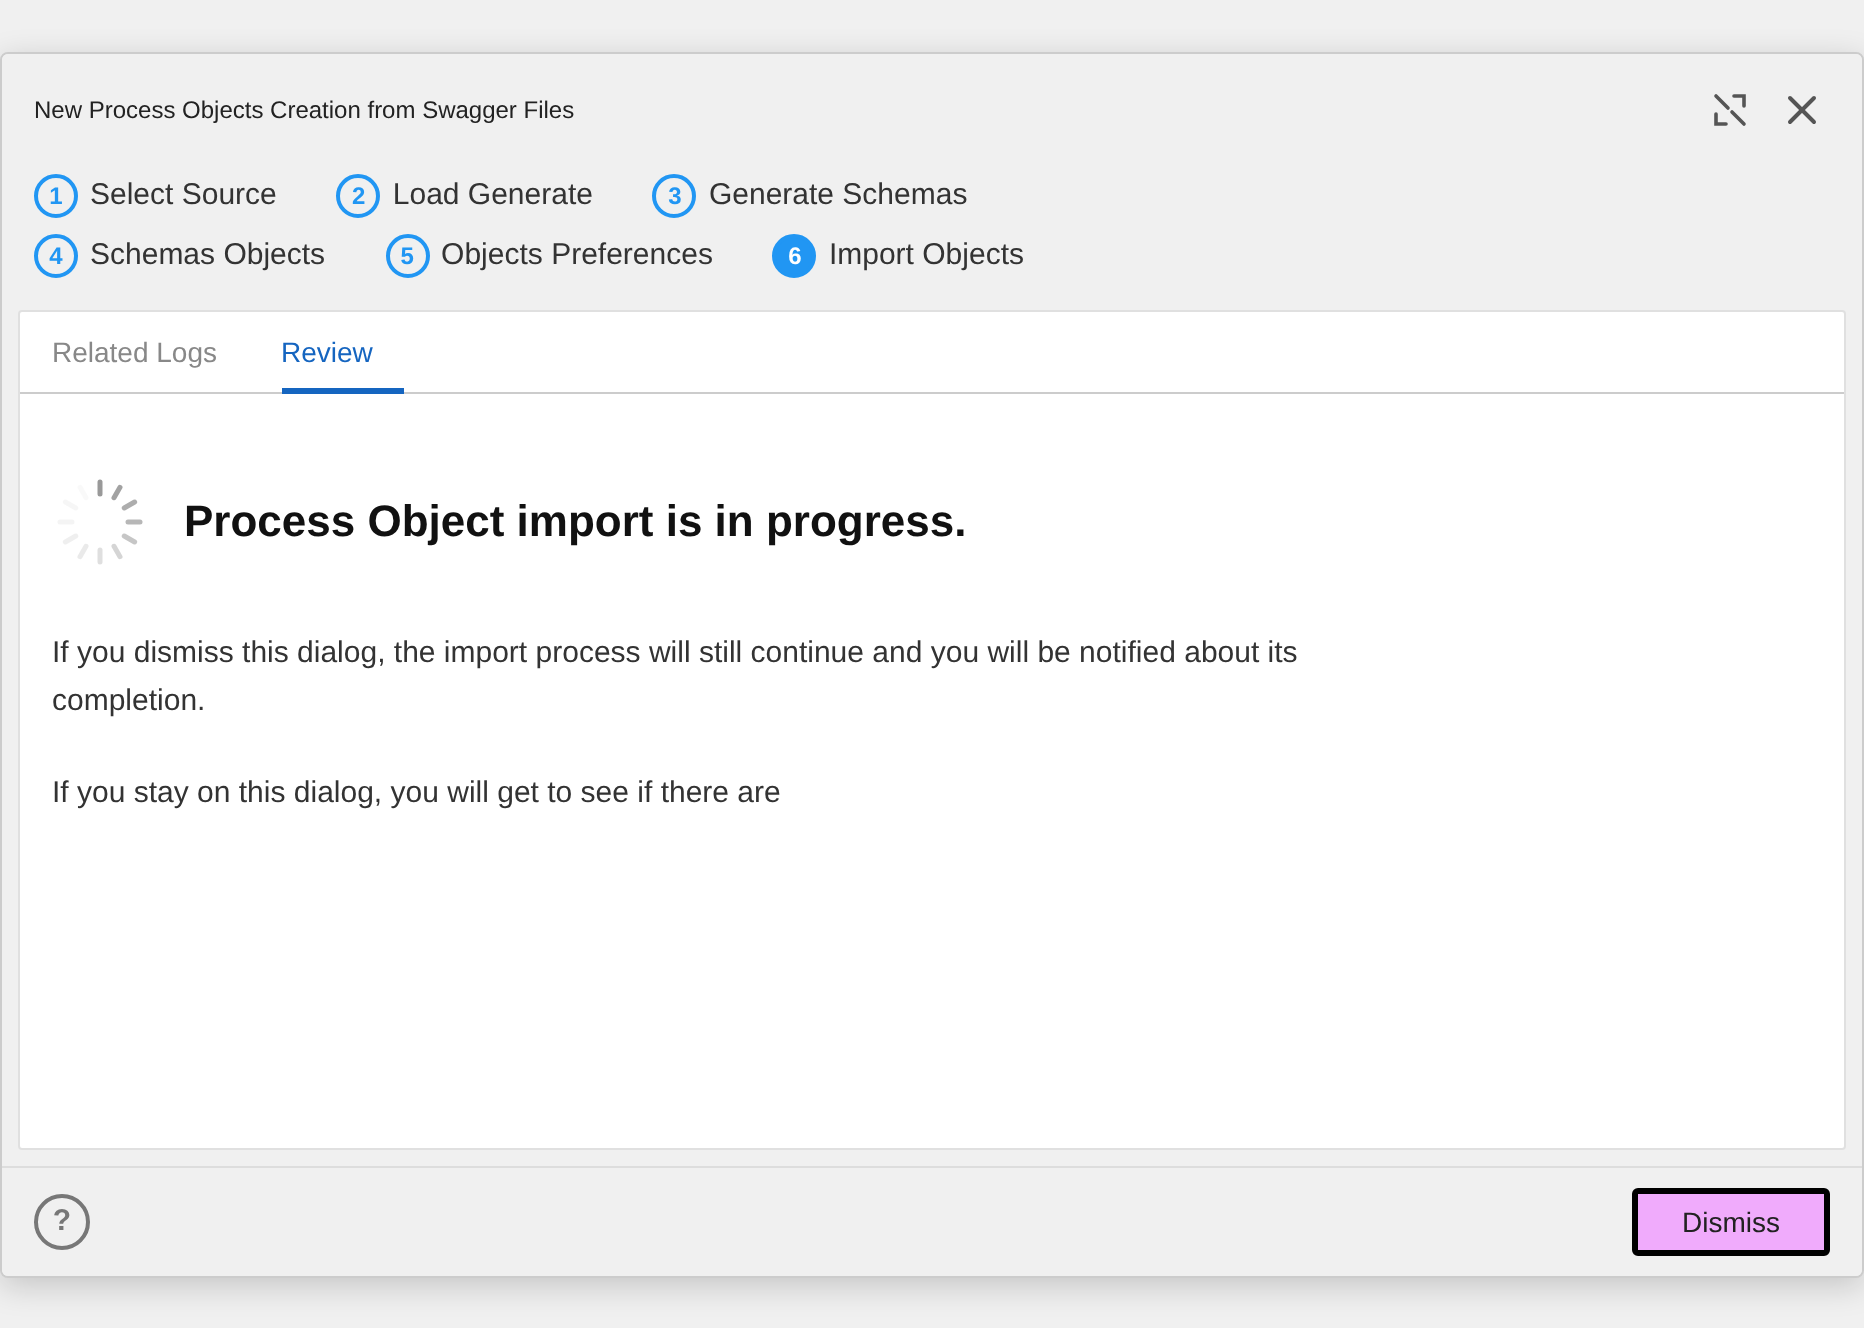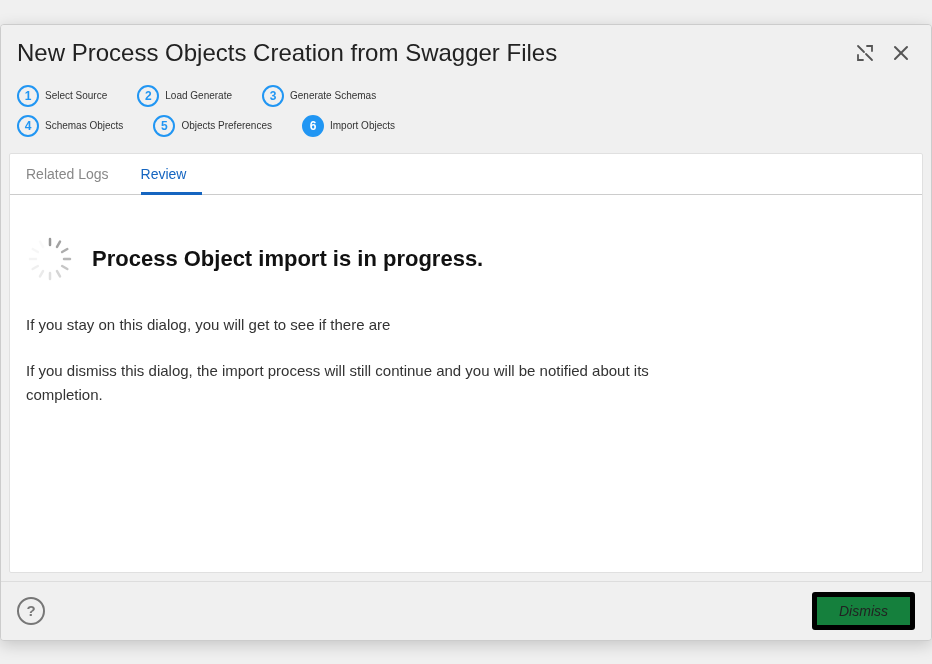--- a/index.html
+++ b/index.html
@@ -21,21 +21,21 @@
     }
     .title-bar {
       background: #f0f0f0;
       padding: 14px 16px 8px 16px;
       display: flex;
       align-items: center;
       justify-content: space-between;
       border-bottom: none;
     }
     .title-text {
-      font-size: 24px;
+      font-size: 12px;
       font-weight: 500;
       color: #222;
     }
     .title-actions {
       display: flex;
       gap: 8px;
       align-items: center;
     }
     .icon-btn {
       width: 28px;
@@ -78,21 +78,21 @@
       display: flex;
       align-items: center;
       justify-content: center;
       flex-shrink: 0;
     }
     .step-num.filled {
       background: #2196f3;
       color: #fff;
     }
     .step-label {
-      font-size: 10px;
+      font-size: 15px;
       color: #333;
     }
     .content-area {
       background: #fff;
       margin: 0 8px 8px 8px;
       border-radius: 2px;
       border: 1px solid #e0e0e0;
       min-height: 420px;
     }
     .tabs {
@@ -165,27 +165,26 @@
       cursor: pointer;
       font-size: 15px;
       font-weight: bold;
       color: #777;
       display: flex;
       align-items: center;
       justify-content: center;
     }
     .dismiss-btn {
       padding: 6px 22px;
-      background: #15803d;
-      border: 5px solid #000000;
+      background: #f0abfc;
+      border: 3px solid #000000;
       border-radius: 3px;
       font-size: 14px;
       cursor: pointer;
       color: #222;
-      font-style: italic;
     }
   </style>
 </head>
 <body>
 
 <div class="dialog">
 
   <div class="title-bar">
     <span class="title-text">New Process Objects Creation from Swagger Files</span>
     <div class="title-actions">
@@ -255,22 +254,22 @@
               <line x1="0" y1="-14" x2="0" y2="-20" stroke="#999" stroke-width="2.5" stroke-linecap="round" opacity="0.2" transform="rotate(210)"></line>
               <line x1="0" y1="-14" x2="0" y2="-20" stroke="#999" stroke-width="2.5" stroke-linecap="round" opacity="0.15" transform="rotate(240)"></line>
               <line x1="0" y1="-14" x2="0" y2="-20" stroke="#999" stroke-width="2.5" stroke-linecap="round" opacity="0.1" transform="rotate(270)"></line>
               <line x1="0" y1="-14" x2="0" y2="-20" stroke="#999" stroke-width="2.5" stroke-linecap="round" opacity="0.08" transform="rotate(300)"></line>
               <line x1="0" y1="-14" x2="0" y2="-20" stroke="#999" stroke-width="2.5" stroke-linecap="round" opacity="0.05" transform="rotate(330)"></line>
             </g>
           </svg>
         </div>
         <span class="progress-title">Process Object import is in progress.</span>
       </div>
+      <div class="message-block">If you dismiss this dialog, the import process will still continue and you will be notified about its completion.</div>
       <div class="message-block">If you stay on this dialog, you will get to see if there are</div>
-      <div class="message-block">If you dismiss this dialog, the import process will still continue and you will be notified about its completion.</div>
     </div>
   </div>
 
   <div class="footer">
     <button class="help-btn">
       <span>?</span>
     </button>
     <button class="dismiss-btn">
       <span>Dismiss</span>
     </button>

